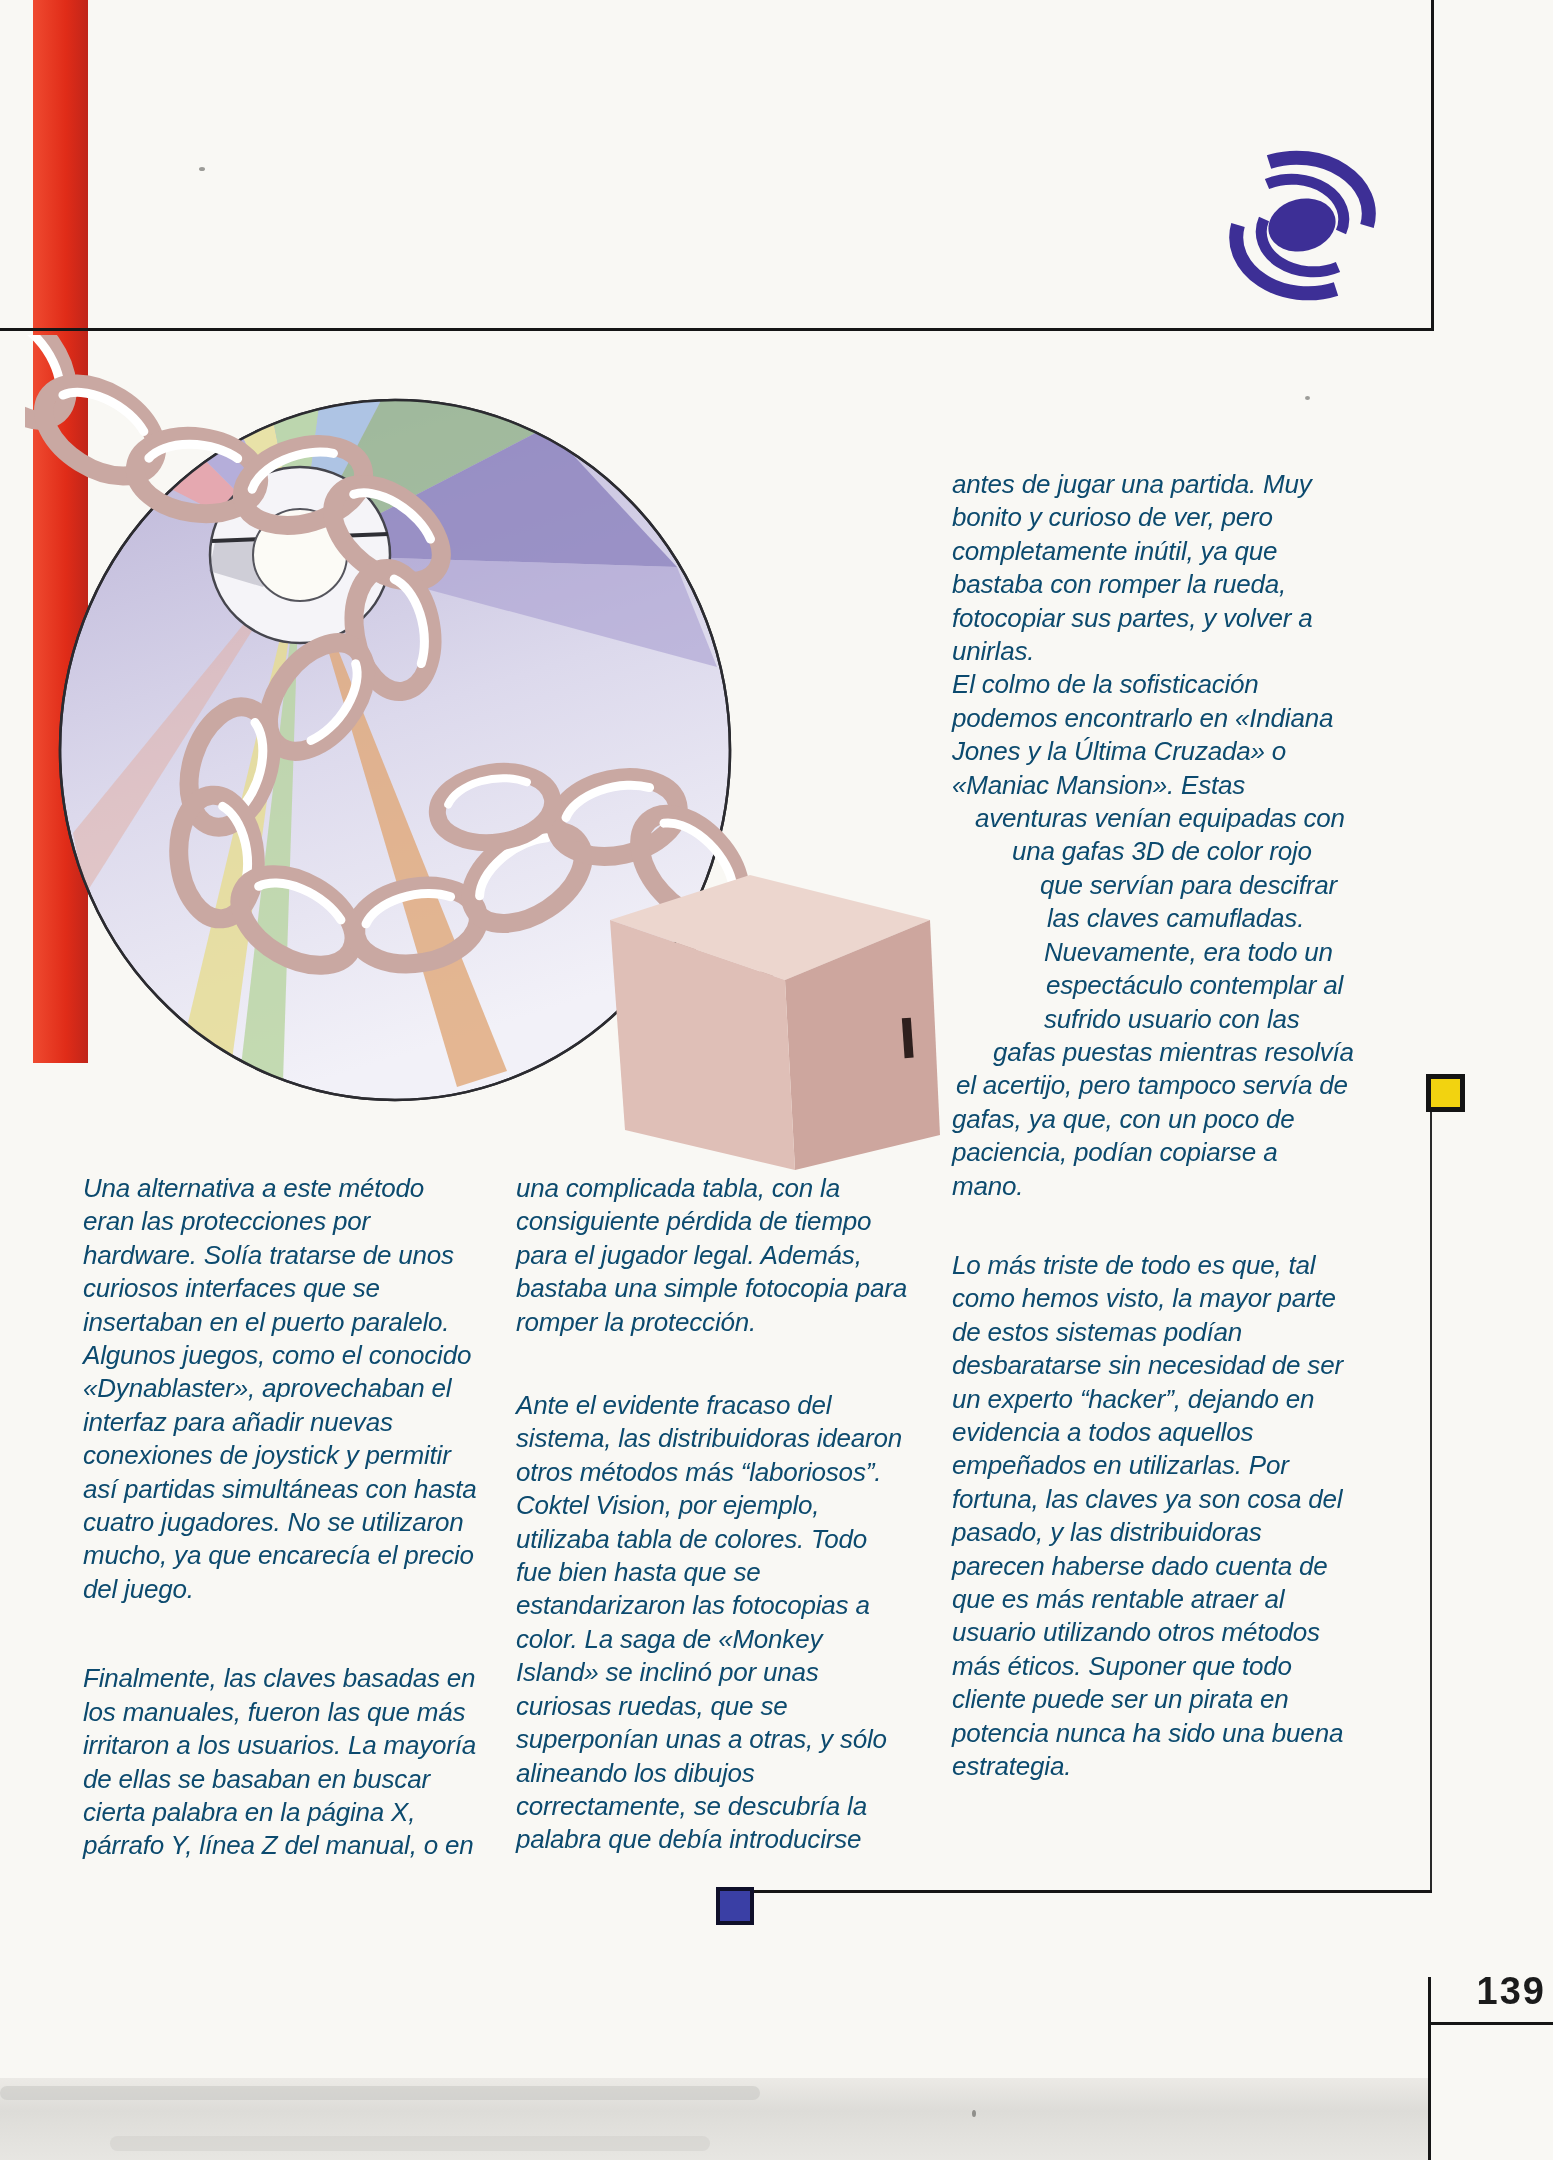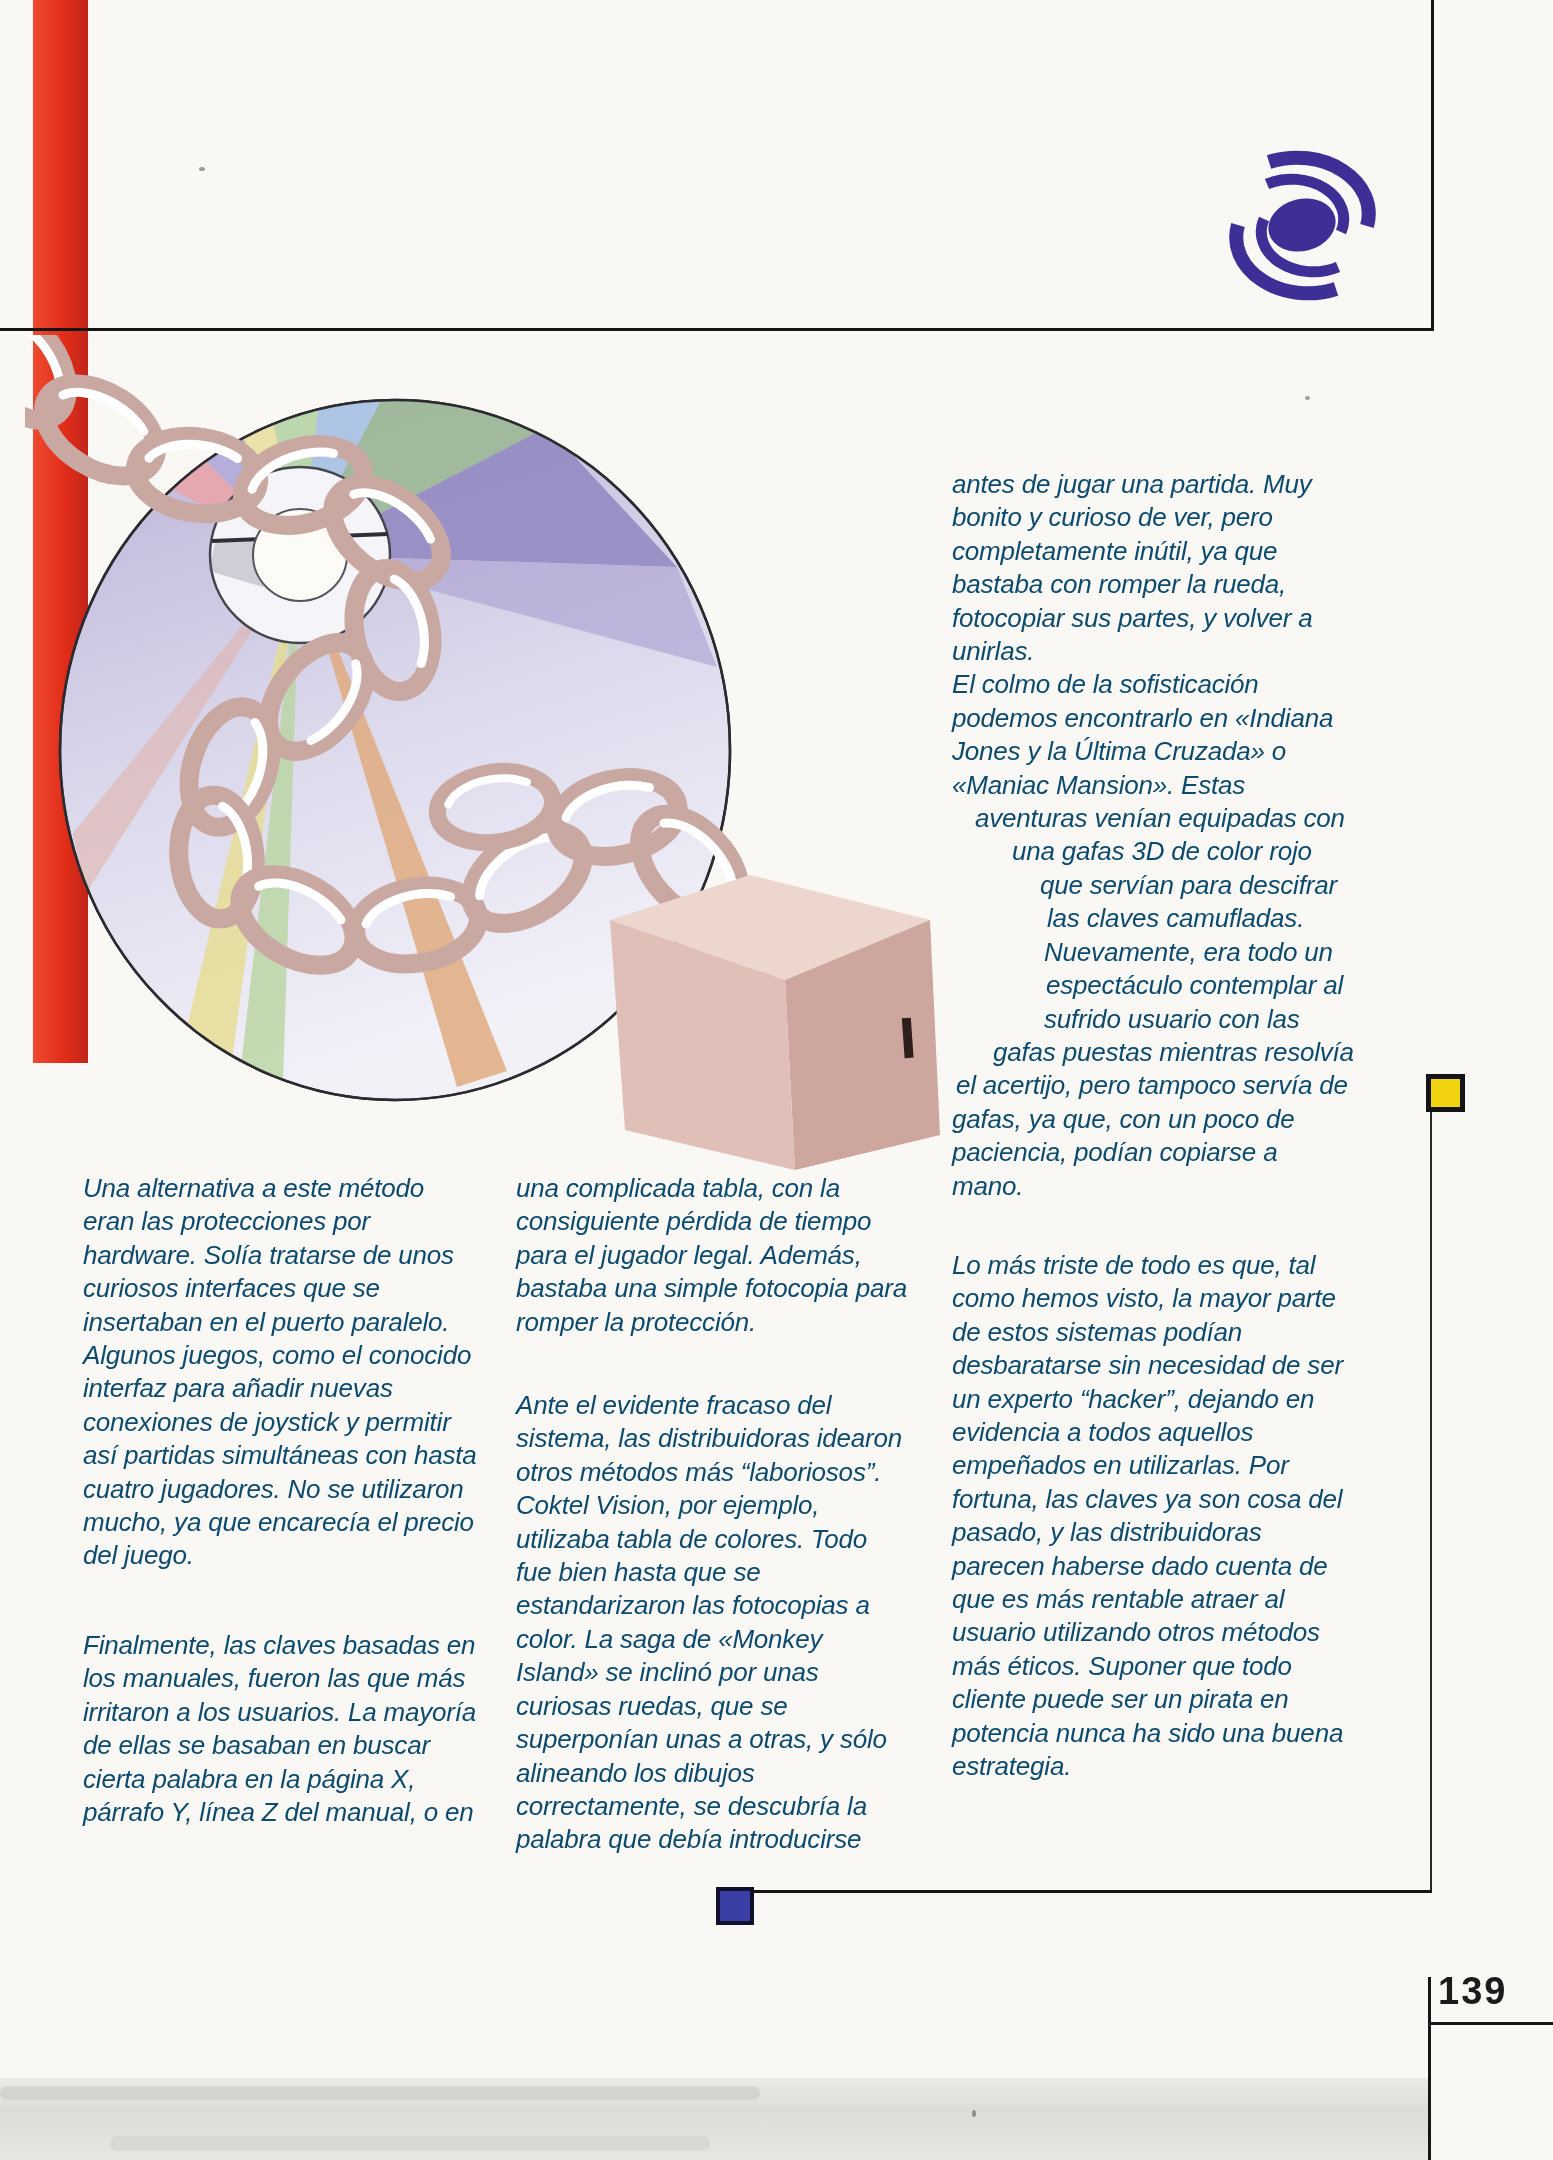--- a/index.html
+++ b/index.html
@@ -34,21 +34,21 @@
   .p-wrap .tline:nth-child(5){margin-left:23px;}
   .p-wrap .tline:nth-child(6){margin-left:60px;}
   .p-wrap .tline:nth-child(7){margin-left:88px;}
   .p-wrap .tline:nth-child(8){margin-left:95px;}
   .p-wrap .tline:nth-child(9){margin-left:92px;}
   .p-wrap .tline:nth-child(10){margin-left:94px;}
   .p-wrap .tline:nth-child(11){margin-left:92px;}
   .p-wrap .tline:nth-child(12){margin-left:41px;}
   .p-wrap .tline:nth-child(13){margin-left:4px;}
   
-  .page-number{position:absolute;left:1438px;top:1970px;width:108px;text-align:left;
+  .page-number{position:absolute;left:1438px;top:1970px;width:108px;text-align:right;
     font-weight:bold;font-size:38px;letter-spacing:2px;color:#1b1b1b;}
   
   .bottom-band{position:absolute;left:0;top:2078px;width:1428px;height:82px;
     background:linear-gradient(180deg,#eceae6 0%,#dddcd8 40%,#e7e6e2 100%);}
   .bottom-streak{position:absolute;left:0;top:2086px;width:760px;height:14px;
     background:#c7c6c2;opacity:.55;border-radius:7px;}
   .bottom-smudge{position:absolute;left:110px;top:2136px;width:600px;height:15px;
     background:#cfceca;opacity:.5;border-radius:8px;}
   .speck{position:absolute;background:#50504c;border-radius:50%;opacity:.55;}
 </style>
@@ -194,20 +194,21 @@
   <div class="page-number">139</div>
 
   <div class="col col-left">
     <div class="para">
         <div class="tline">Una alternativa a este método</div>
         <div class="tline">eran las protecciones por</div>
         <div class="tline">hardware. Solía tratarse de unos</div>
         <div class="tline">curiosos interfaces que se</div>
         <div class="tline">insertaban en el puerto paralelo.</div>
         <div class="tline">Algunos juegos, como el conocido</div>
+        <div class="tline">«Dynablaster», aprovechaban el</div>
         <div class="tline">interfaz para añadir nuevas</div>
         <div class="tline">conexiones de joystick y permitir</div>
         <div class="tline">así partidas simultáneas con hasta</div>
         <div class="tline">cuatro jugadores. No se utilizaron</div>
         <div class="tline">mucho, ya que encarecía el precio</div>
         <div class="tline">del juego.</div>
       </div>
     <div class="para gap56">
         <div class="tline">Finalmente, las claves basadas en</div>
         <div class="tline">los manuales, fueron las que más</div>

